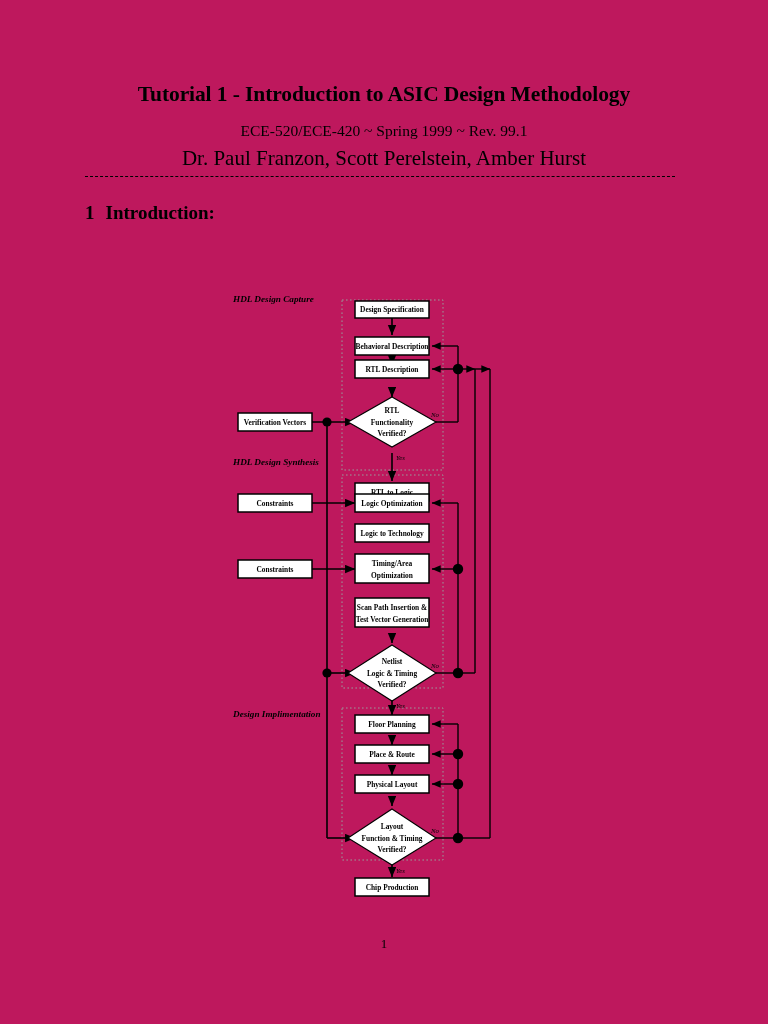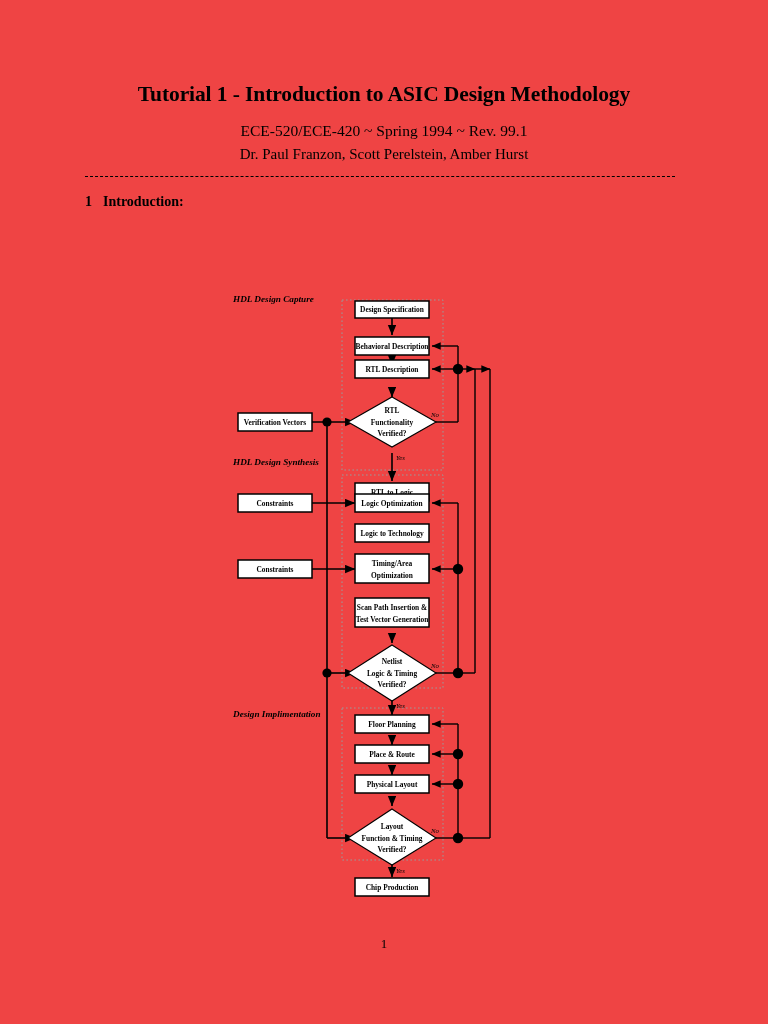--- a/index.html
+++ b/index.html
@@ -13,21 +13,21 @@
     position: relative;
     font-family: "Liberation Serif", "DejaVu Serif", serif;
     color: #000000;
     overflow: hidden;
   }
   .page {
     position: absolute;
     left: 0; top: 0;
     width: 768px;
     height: 1024px;
-    background: #ef4444;
+    background: #be185d;
   }
 
   
   .doc-title {
     position: absolute;
     left: 84px; top: 82px;
     width: 600px;
     text-align: center;
     font-size: 21.5px;
     font-weight: bold;
@@ -38,35 +38,35 @@
     left: 84px; top: 122px;
     width: 600px;
     text-align: center;
     font-size: 15.5px;
   }
   .doc-sub2 {
     position: absolute;
     left: 84px; top: 146px;
     width: 600px;
     text-align: center;
-    font-size: 15px;
+    font-size: 21px;
   }
   .rule {
     position: absolute;
     left: 85px; top: 176px;
     width: 590px;
     height: 1px;
     border-top: 1.4px dashed #000;
   }
 
   
   .sec-head {
     position: absolute;
-    left: 85px; top: 194px;
-    font-size: 14px;
+    left: 85px; top: 202px;
+    font-size: 19px;
     font-weight: bold;
   }
   .sec-head .num { margin-right: 11px; }
   .body-par {
     position: absolute;
     left: 85px; top: 230px;
     width: 588px;
     font-size: 14.5px;
     line-height: 19.5px;
   }
@@ -96,21 +96,21 @@
     text-align: center;
     font-size: 13px;
   }
 </style>
 </head>
 <body>
 
 <div class="page">
 
   <div class="doc-title">Tutorial 1 - Introduction to ASIC Design Methodology</div>
-  <div class="doc-sub1">ECE-520/ECE-420 ~ Spring 1994 ~ Rev. 99.1</div>
+  <div class="doc-sub1">ECE-520/ECE-420 ~ Spring 1999 ~ Rev. 99.1</div>
   <div class="doc-sub2">Dr. Paul Franzon, Scott Perelstein, Amber Hurst</div>
   <div class="rule"></div>
 
   <div class="sec-head">
     <span class="num">1</span><span>Introduction:</span>
   </div>
 
 
   <div class="chart">
     <svg width="768" height="625" viewBox="0 0 768 625" xmlns="http://www.w3.org/2000/svg">

